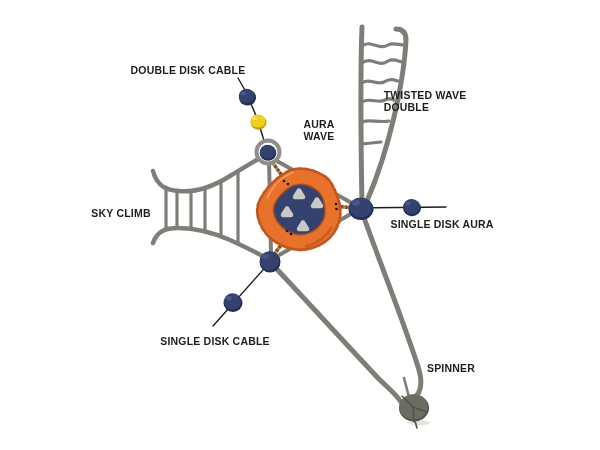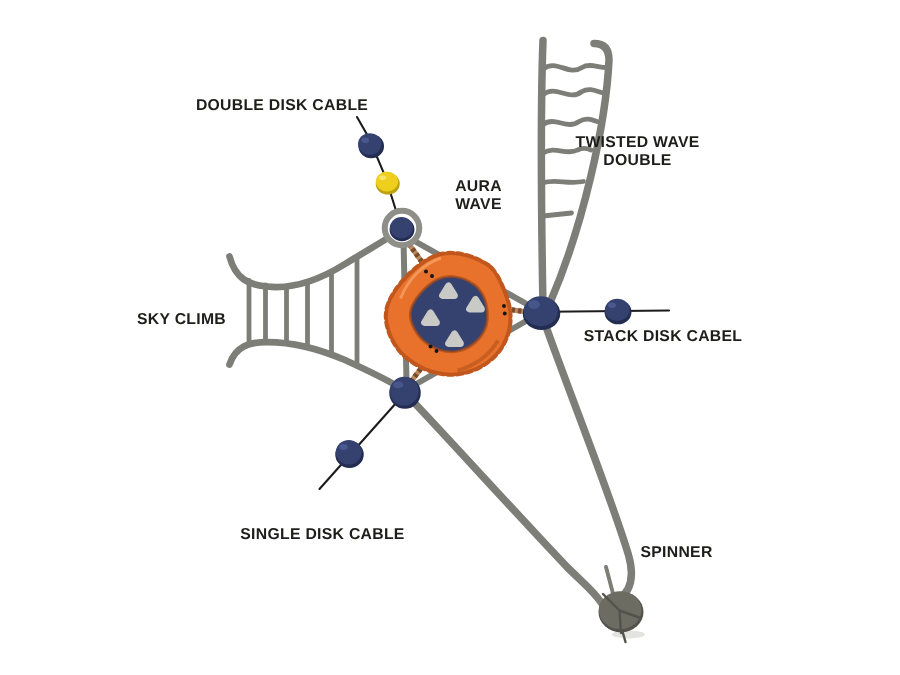--- a/index.html
+++ b/index.html
@@ -11,21 +11,20 @@
     font-family:"Liberation Sans", sans-serif;
   }
   .stage svg{position:absolute;left:0;top:0;}
   .lbl{
     position:absolute;
     transform:translateX(-50%);
     font:700 10.5px "Liberation Sans", sans-serif;
     color:var(--c-label,#1d1d1b);
     letter-spacing:.2px;
     white-space:nowrap;
-    text-align:center;
     line-height:12px;
   }
   
   .tube{stroke:var(--c-tube);fill:none;stroke-linecap:round;stroke-linejoin:round;}
   .w5{stroke-width:5;} .w45{stroke-width:4.5;} .w4{stroke-width:4;} .w32{stroke-width:3.2;} .w26{stroke-width:2.6;}
   .cable{stroke:var(--c-cable);stroke-width:1.4;fill:none;stroke-linecap:round;}
   .rope-base{stroke:var(--c-rope-light);stroke-width:3.4;fill:none;stroke-linecap:round;}
   .rope-twist{stroke:var(--c-rope);stroke-width:3.4;fill:none;stroke-dasharray:2.2 2;}
   .dot{fill:#141414;}
 </style>
@@ -171,18 +170,18 @@
     <div>DOUBLE</div>
   </div>
 
   <div class="lbl" style="left:319px;top:118px">
     <div>AURA</div>
     <div>WAVE</div>
   </div>
 
   <div class="lbl" style="left:121px;top:207px">SKY CLIMB</div>
 
-  <div class="lbl" style="left:442px;top:218px">STACK DISK CABEL</div>
+  <div class="lbl" style="left:442px;top:218px">SINGLE DISK AURA</div>
 
-  <div class="lbl" style="left:215px;top:350px">SINGLE DISK CABLE</div>
+  <div class="lbl" style="left:215px;top:335px">SINGLE DISK CABLE</div>
 
   <div class="lbl" style="left:451px;top:362px">SPINNER</div>
 </div>
 
 </body></html>

